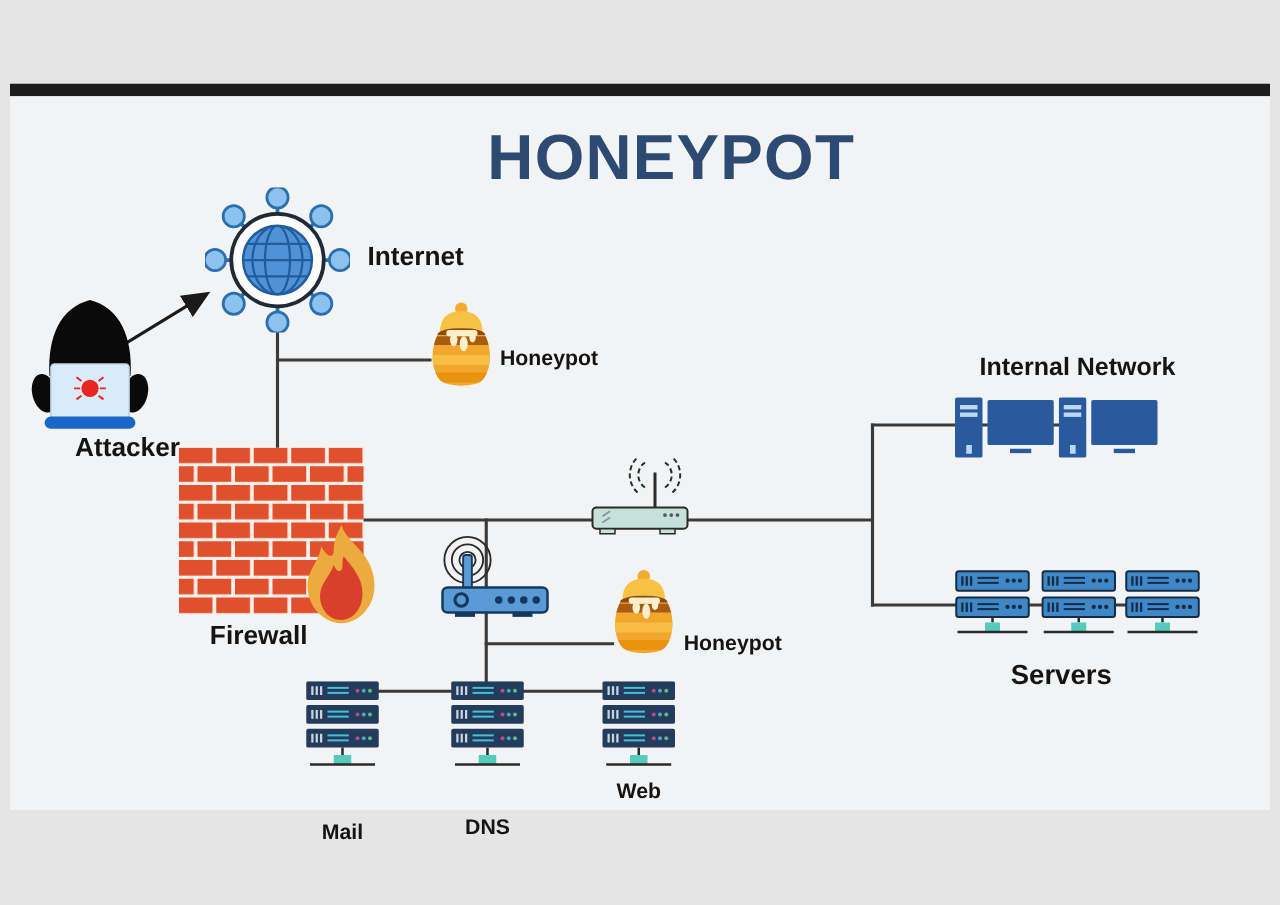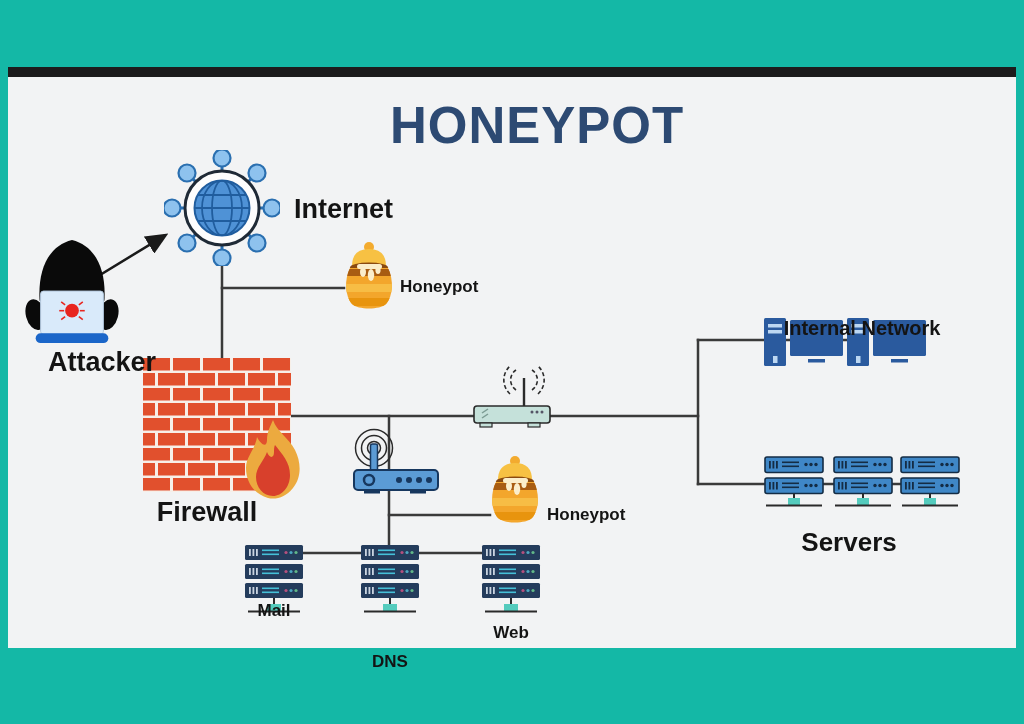--- a/index.html
+++ b/index.html
@@ -2,38 +2,38 @@
 <html style="--title-color: #2d4a73; --connector: #3a3a3a; --label-text: #141414; --panel-background: #f2f3f4; --top-bar: #1c1c1c; --brick-red: #e1502d; --flame-outer: #ecaa3f; --flame-inner: #d8402c; --honey-amber: #f3a62c; --globe-blue: #4f92d6; --router-blue: #5b9bd5; --access-point-teal: #c5e1da; --computer-blue: #2a5a9e; --server-navy: #243c5c; --server-blue: #3f87c7; --stand-teal: #54cbbd; --attacker-laptop: #d9eafa; --attacker-base: #1b66c9; --bug-red: #e8251f;"><head>
 <meta charset="utf-8">
 <style>
   :root{
     --title-color:#2d4a73;
     --connector:#3a3a3a;
     --label-text:#141414;
   }
   html,body{margin:0;padding:0;background:#ffffff;}
   #stage{
-    position:relative;width:1024px;height:724px;background:#14b8a6;
+    position:relative;width:1024px;height:724px;background:#e5e5e5;
     font-family:"Liberation Sans",sans-serif;overflow:hidden;
   }
   .topbar{position:absolute;left:8px;top:67px;width:1008px;height:10px;background:#1c1c1c;}
   .panel{position:absolute;left:8px;top:77px;width:1008px;height:571px;background:#f2f3f4;}
   .title{
     position:absolute;left:537px;top:96px;transform:translateX(-50%);
     font-size:51px;font-weight:800;letter-spacing:1px;color:var(--title-color);
     white-space:nowrap;
   }
   .lines{position:absolute;left:0;top:0;width:1024px;height:724px;}
   .icon{position:absolute;}
   .icon svg{display:block;}
   .label{
     position:absolute;font-weight:700;color:var(--label-text);white-space:nowrap;
   }
   .label.center{transform:translateX(-50%);}
-  .lb21{font-size:27px;} .lb20{font-size:20px;margin-top:34px;} .lb17{font-size:17px;} .lb22{font-size:26px;}
+  .lb21{font-size:21px;} .lb20{font-size:20px;} .lb17{font-size:17px;} .lb22{font-size:22px;}
 </style>
 </head>
 <body>
 
 <div id="stage">
 
   <div class="topbar"></div>
   <div class="panel"></div>
 
   <div class="title">HONEYPOT</div>
@@ -460,17 +460,17 @@
     </svg>
   </div>
 
   <div class="label lb21" style="left:294px;top:194px;">Internet</div>
   <div class="label lb17" style="left:400px;top:277px;">Honeypot</div>
   <div class="label lb21 center" style="left:72px;top:347px;margin-left:30px;">Attacker</div>
   <div class="label lb21 center" style="left:207px;top:497px;text-align:right;">Firewall</div>
   <div class="label lb20 center" style="left:862px;top:283px;">Internal Network</div>
   <div class="label lb17" style="left:547px;top:505px;">Honeypot</div>
   <div class="label lb22 center" style="left:849px;top:527px;">Servers</div>
-  <div class="label lb17 center" style="left:274px;top:601px;">Mail</div>
+  <div class="label lb17 center" style="left:274px;top:656px;">Mail</div>
   <div class="label lb17 center" style="left:390px;top:652px;">DNS</div>
   <div class="label lb17 center" style="left:511px;top:623px;text-align:right;">Web</div>
 
 </div>
 
 </body></html>

